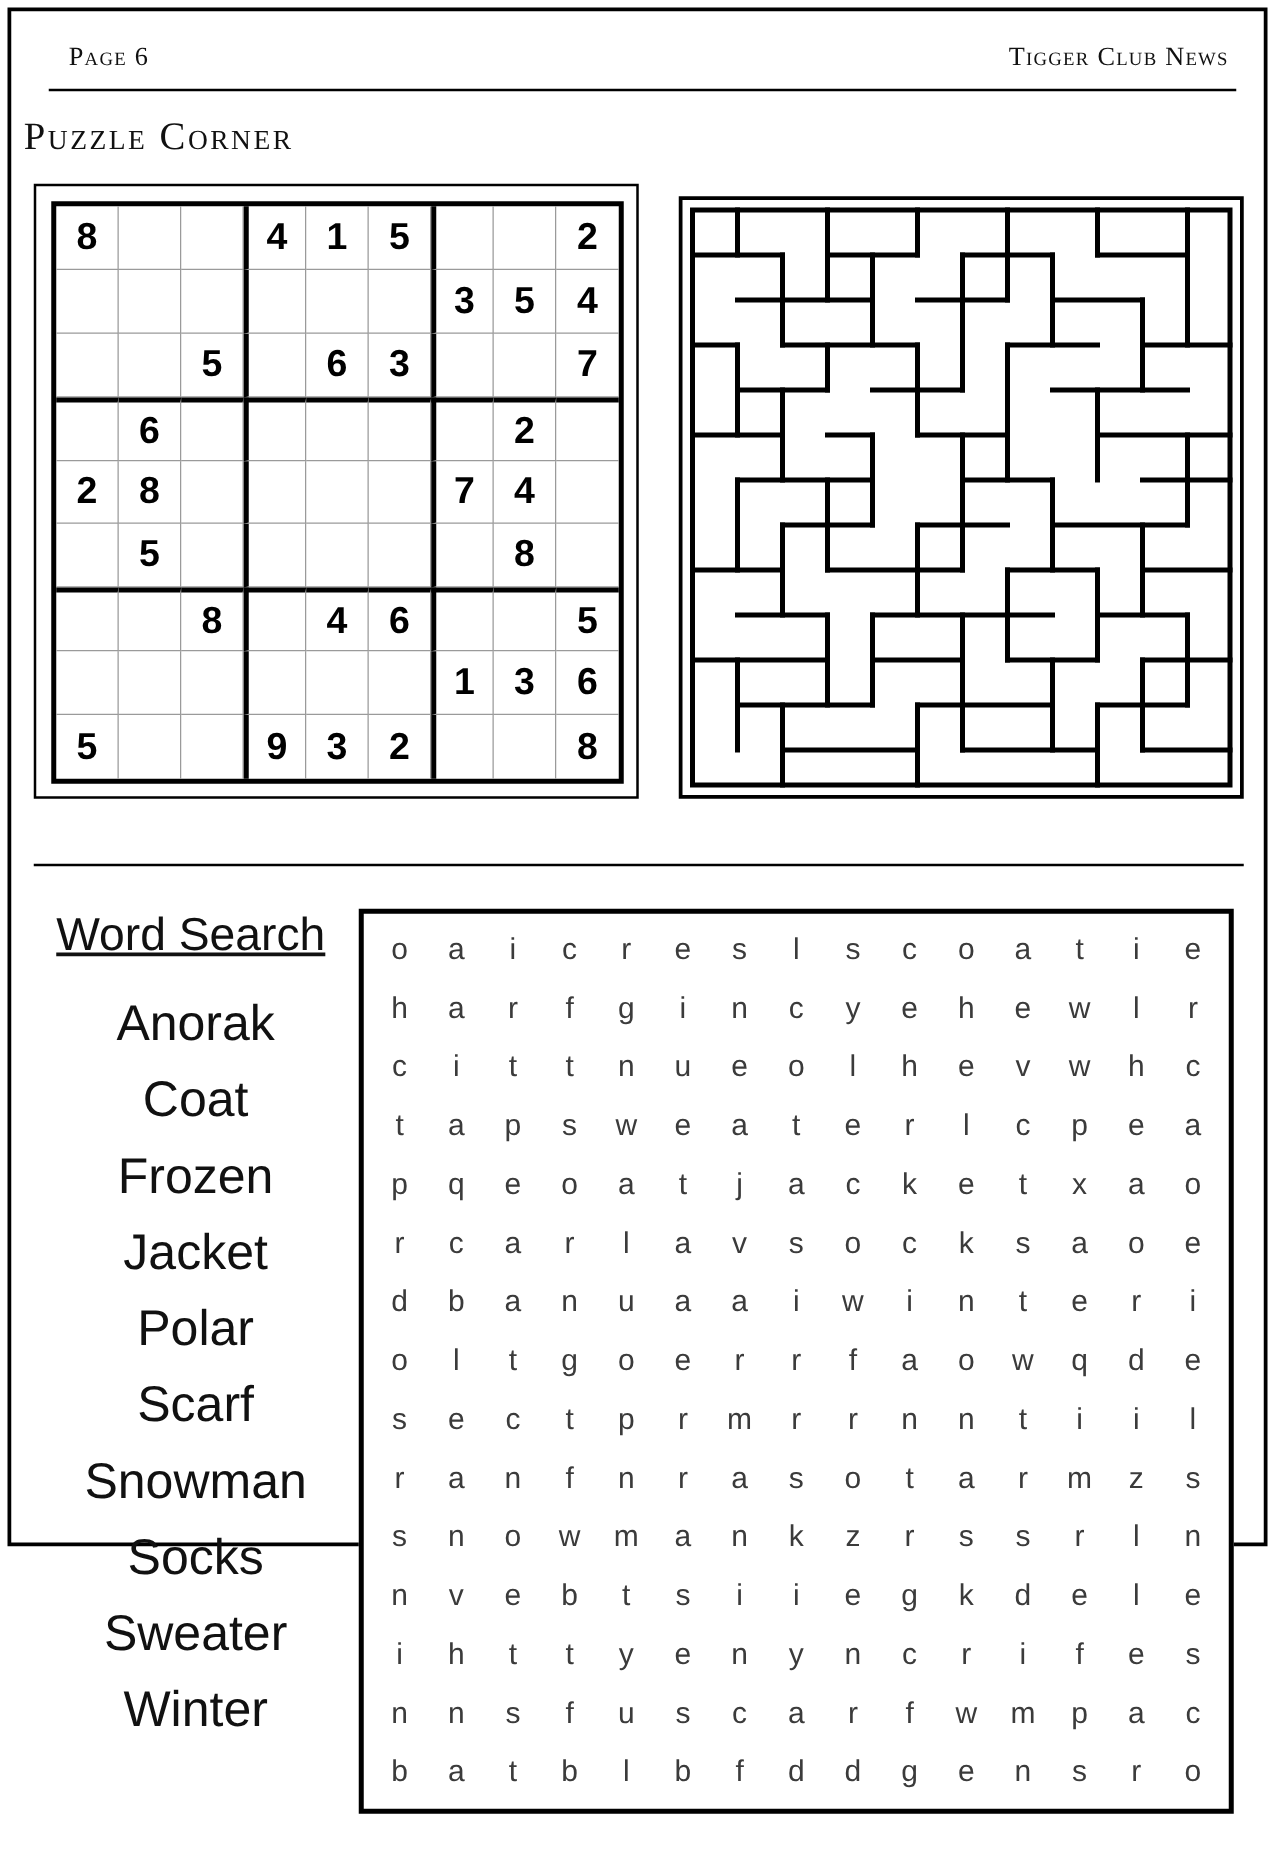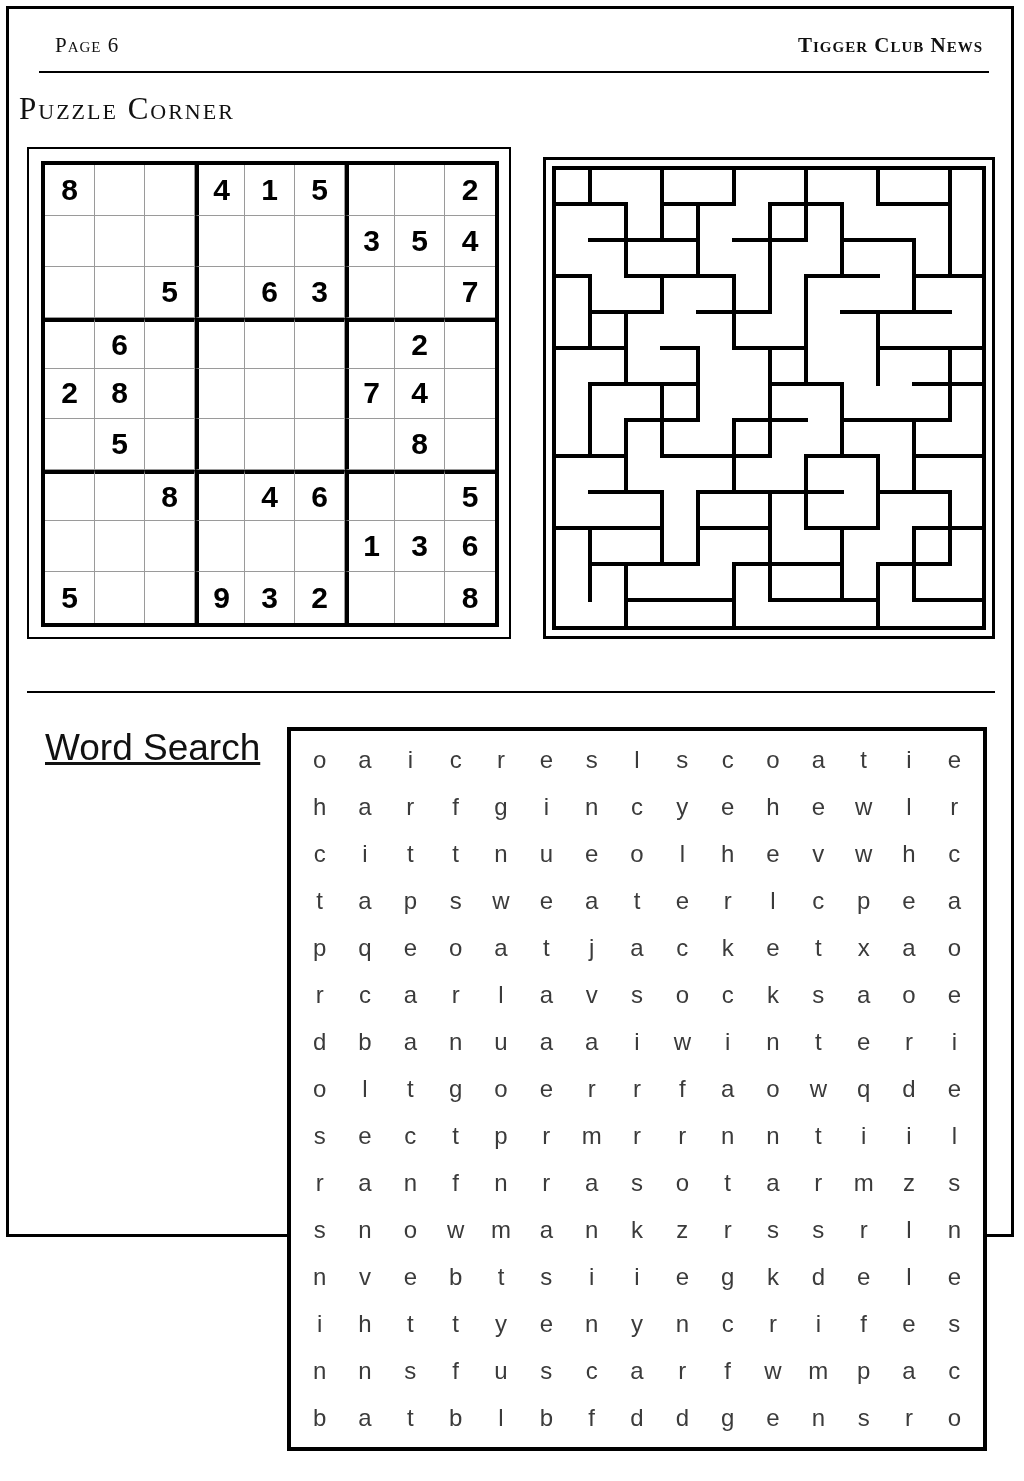--- a/index.html
+++ b/index.html
@@ -43,21 +43,21 @@
     font-family: "Liberation Serif", serif;
   }
   .header .left, .header .right {
     position: absolute;
     top: 6px;
     font-size: 21px;
     letter-spacing: 1px;
     color: #111;
   }
   .header .left { left: 16px; }
-  .header .right { right: 6px; font-weight: bold; }
+  .header .right { right: 6px; }
 
   
   .smallcaps { font-variant: small-caps; }
 
   .section-title {
     position: absolute;
     left: 0;
     top: 72px;
     width: 100%;
     text-align: left;
@@ -366,20 +366,32 @@
           <path d="M80 404 V468"></path>
           <path d="M188 404 V468"></path>
           <path d="M332 404 V468"></path>
         </g>
       </svg>
     </div>
 
     <div class="divider"></div>
 
     <div class="ws-title">Word Search</div>
+    <div class="ws-words" id="ws-words">
+        <span class="ws-word">Anorak</span>
+        <span class="ws-word">Coat</span>
+        <span class="ws-word">Frozen</span>
+        <span class="ws-word">Jacket</span>
+        <span class="ws-word">Polar</span>
+        <span class="ws-word">Scarf</span>
+        <span class="ws-word">Snowman</span>
+        <span class="ws-word">Socks</span>
+        <span class="ws-word">Sweater</span>
+        <span class="ws-word">Winter</span>
+      </div>
 
     <div class="ws-grid-box">
       <div class="ws-grid" id="ws-grid">
           <div class="ws-cell">o</div>
           <div class="ws-cell">a</div>
           <div class="ws-cell">i</div>
           <div class="ws-cell">c</div>
           <div class="ws-cell">r</div>
           <div class="ws-cell">e</div>
           <div class="ws-cell">s</div>

